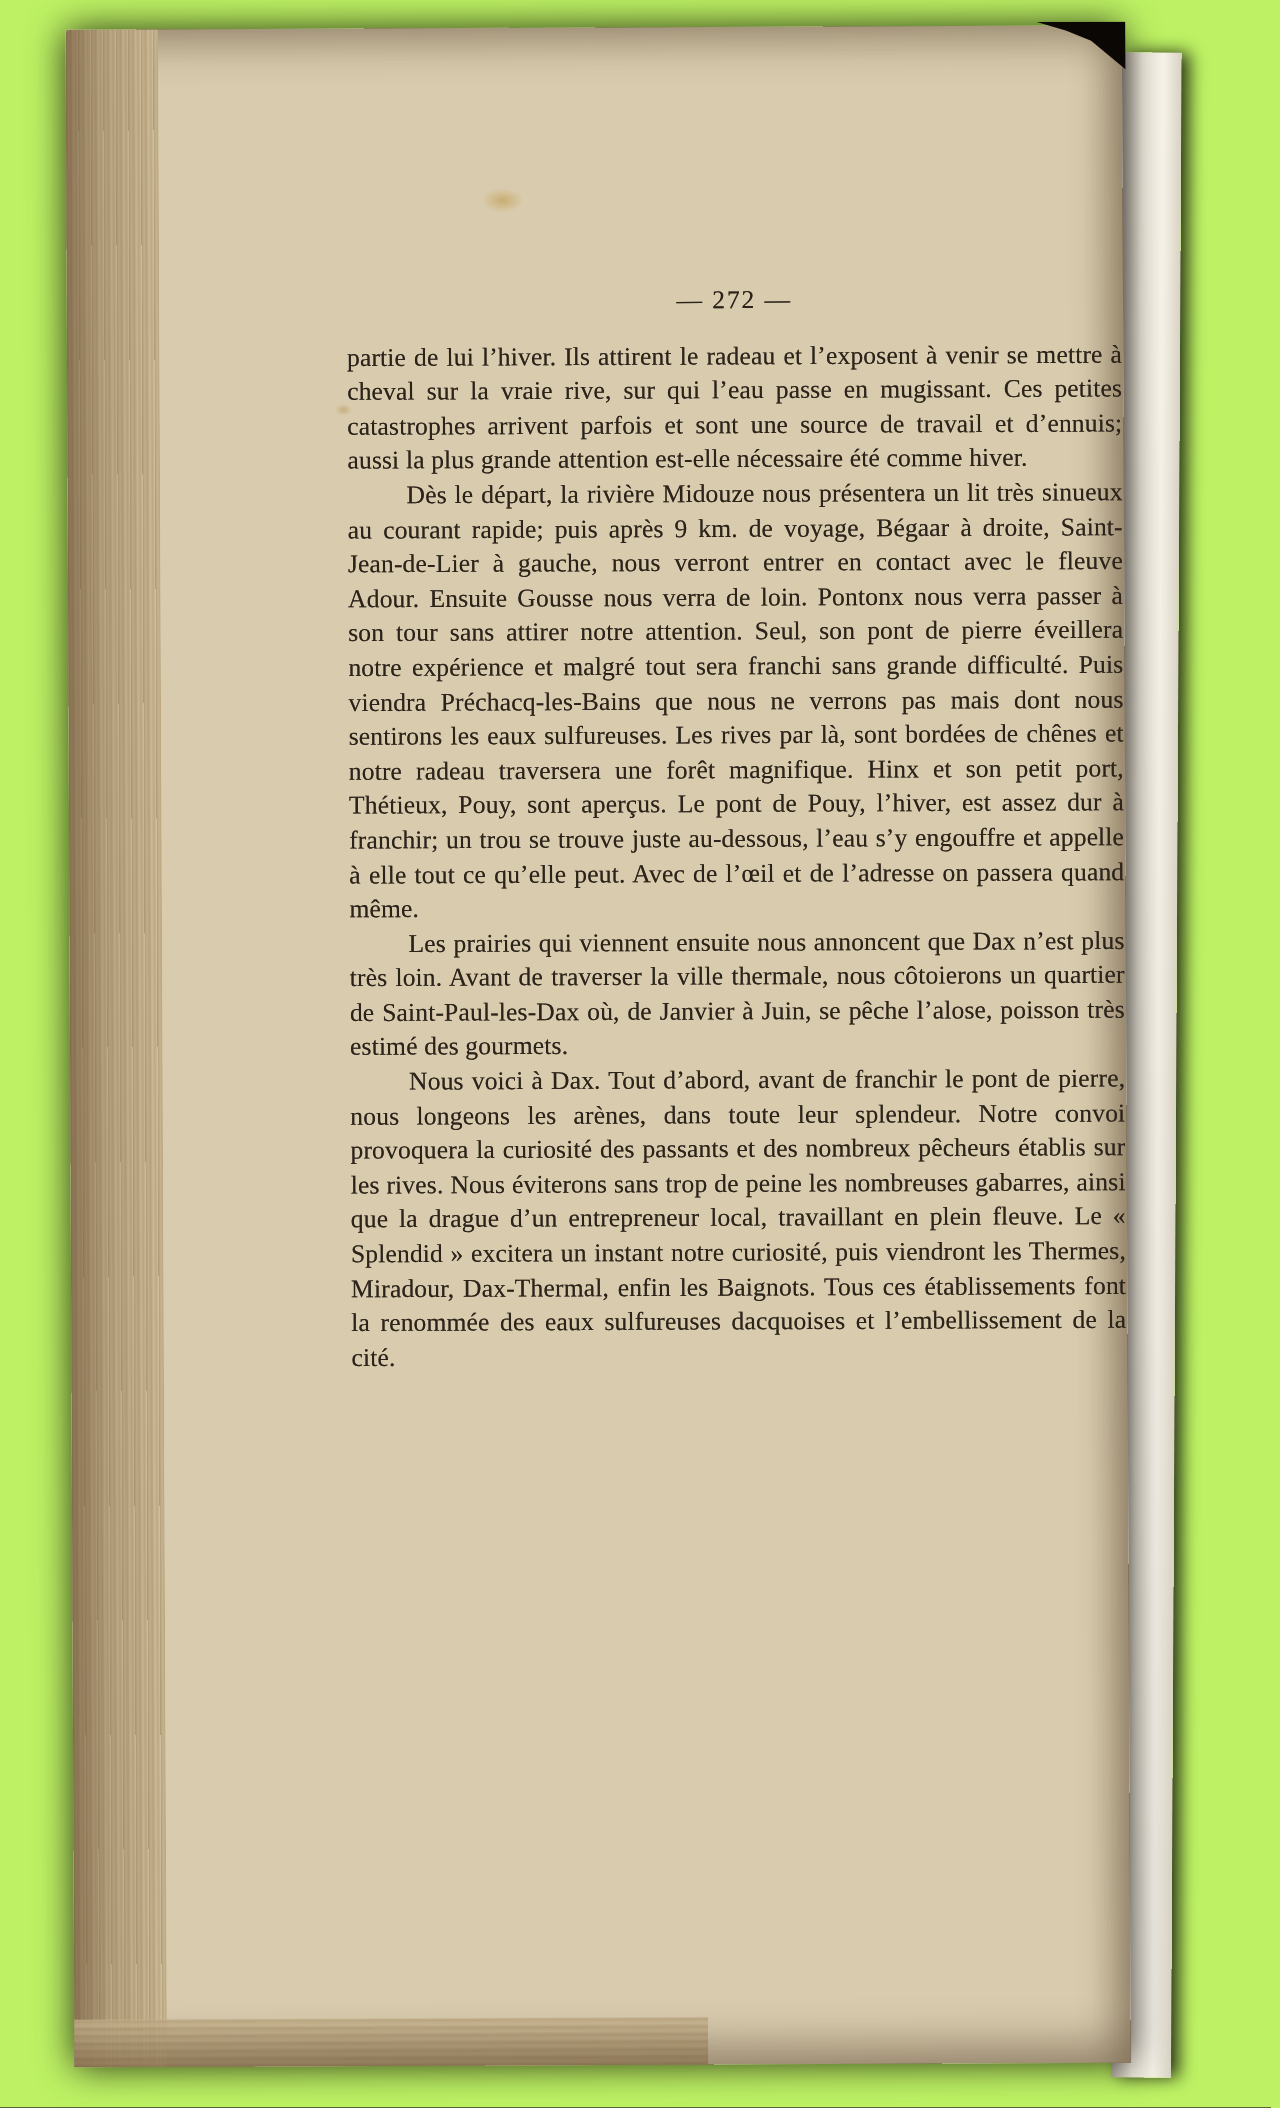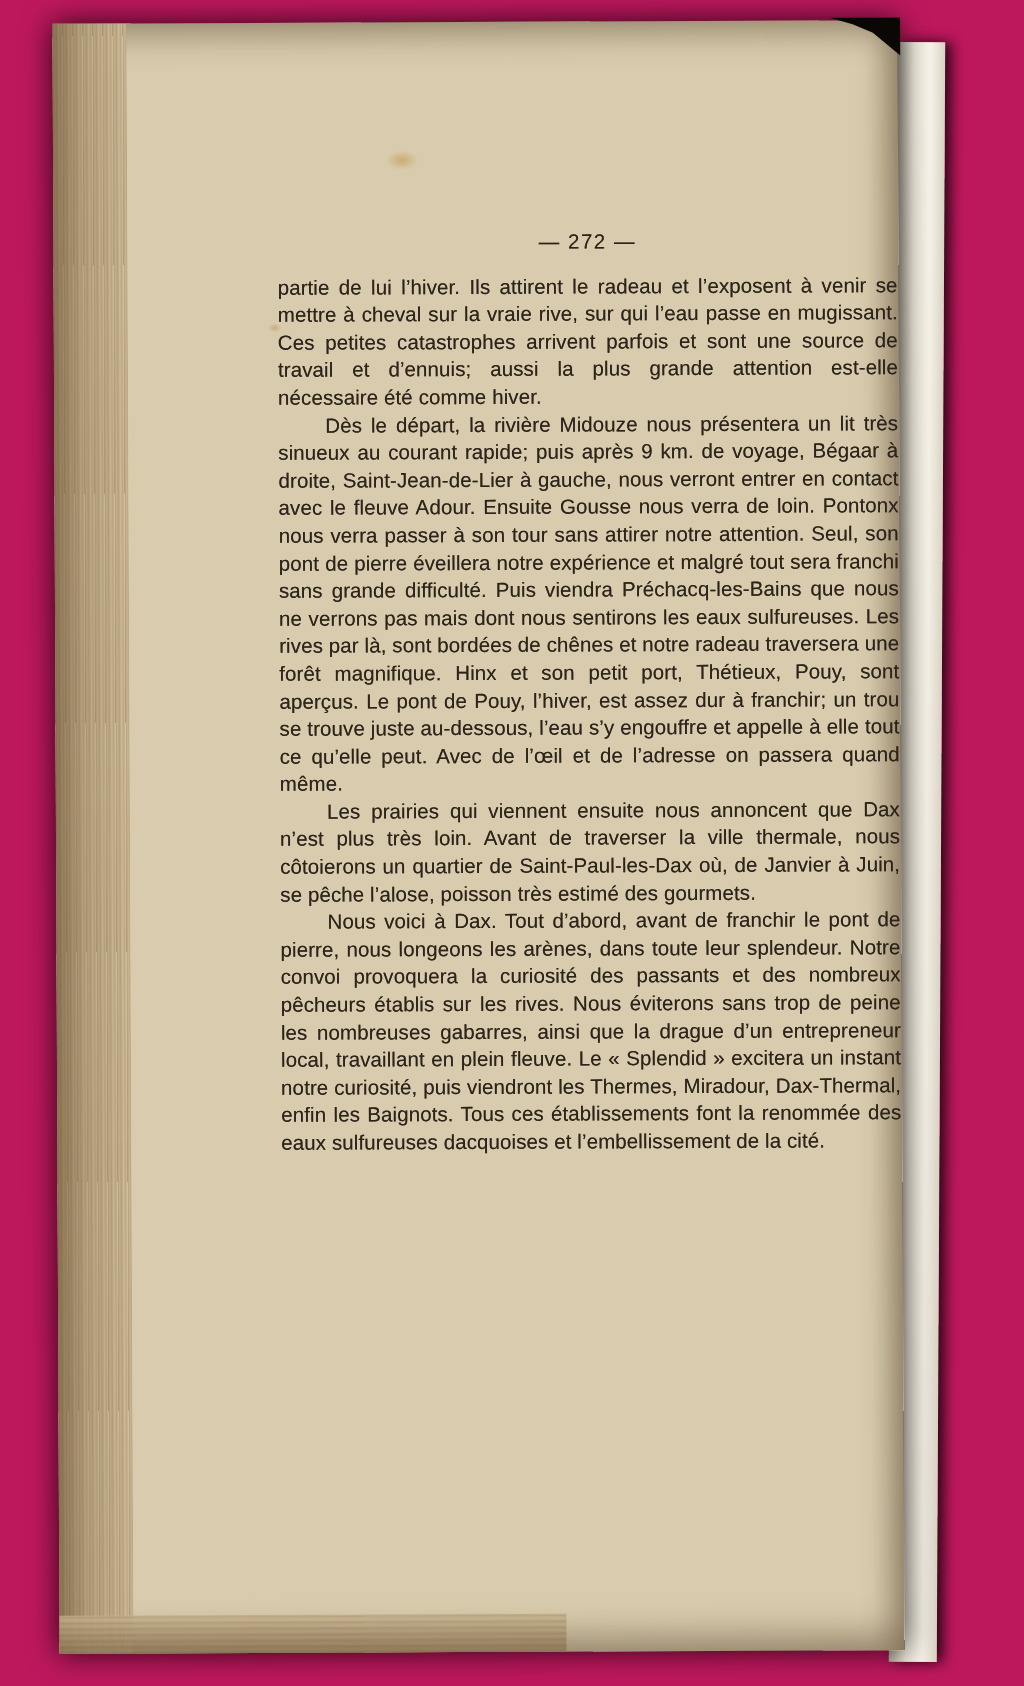--- a/index.html
+++ b/index.html
@@ -4,23 +4,23 @@
 <style>
   html, body {
     margin: 0;
     padding: 0;
     background: #000;
   }
   .photo {
     position: relative;
     width: 1024px;
     height: 1686px;
-    background: #be185d;
+    background: #bef264;
     overflow: hidden;
-    font-family: Liberation Sans, sans-serif;
+    font-family: Liberation Serif, serif;
   }
 
   
   .next-page-edge {
     position: absolute;
     left: 893px;
     top: 42px;
     width: 48px;
     height: 1620px;
     background: linear-gradient(90deg, #b9b2a4 0%, #efe9dc 35%, #f7f3e9 70%, #d8d2c3 100%);

